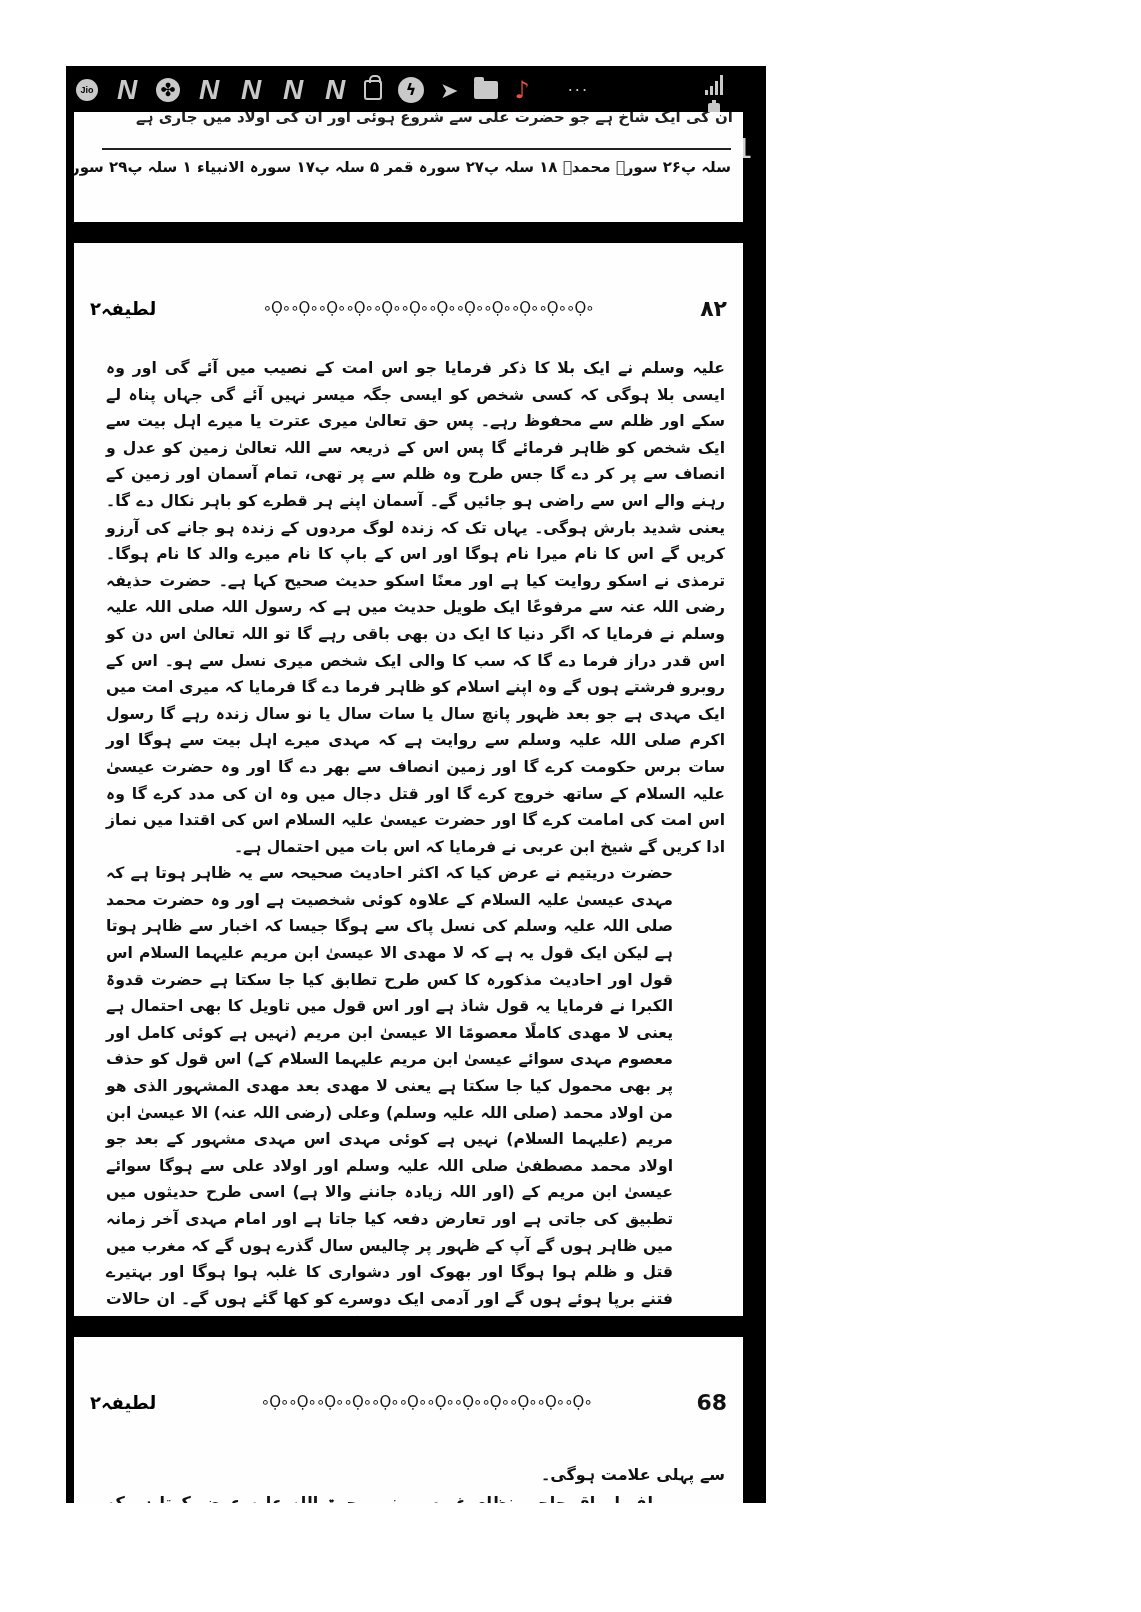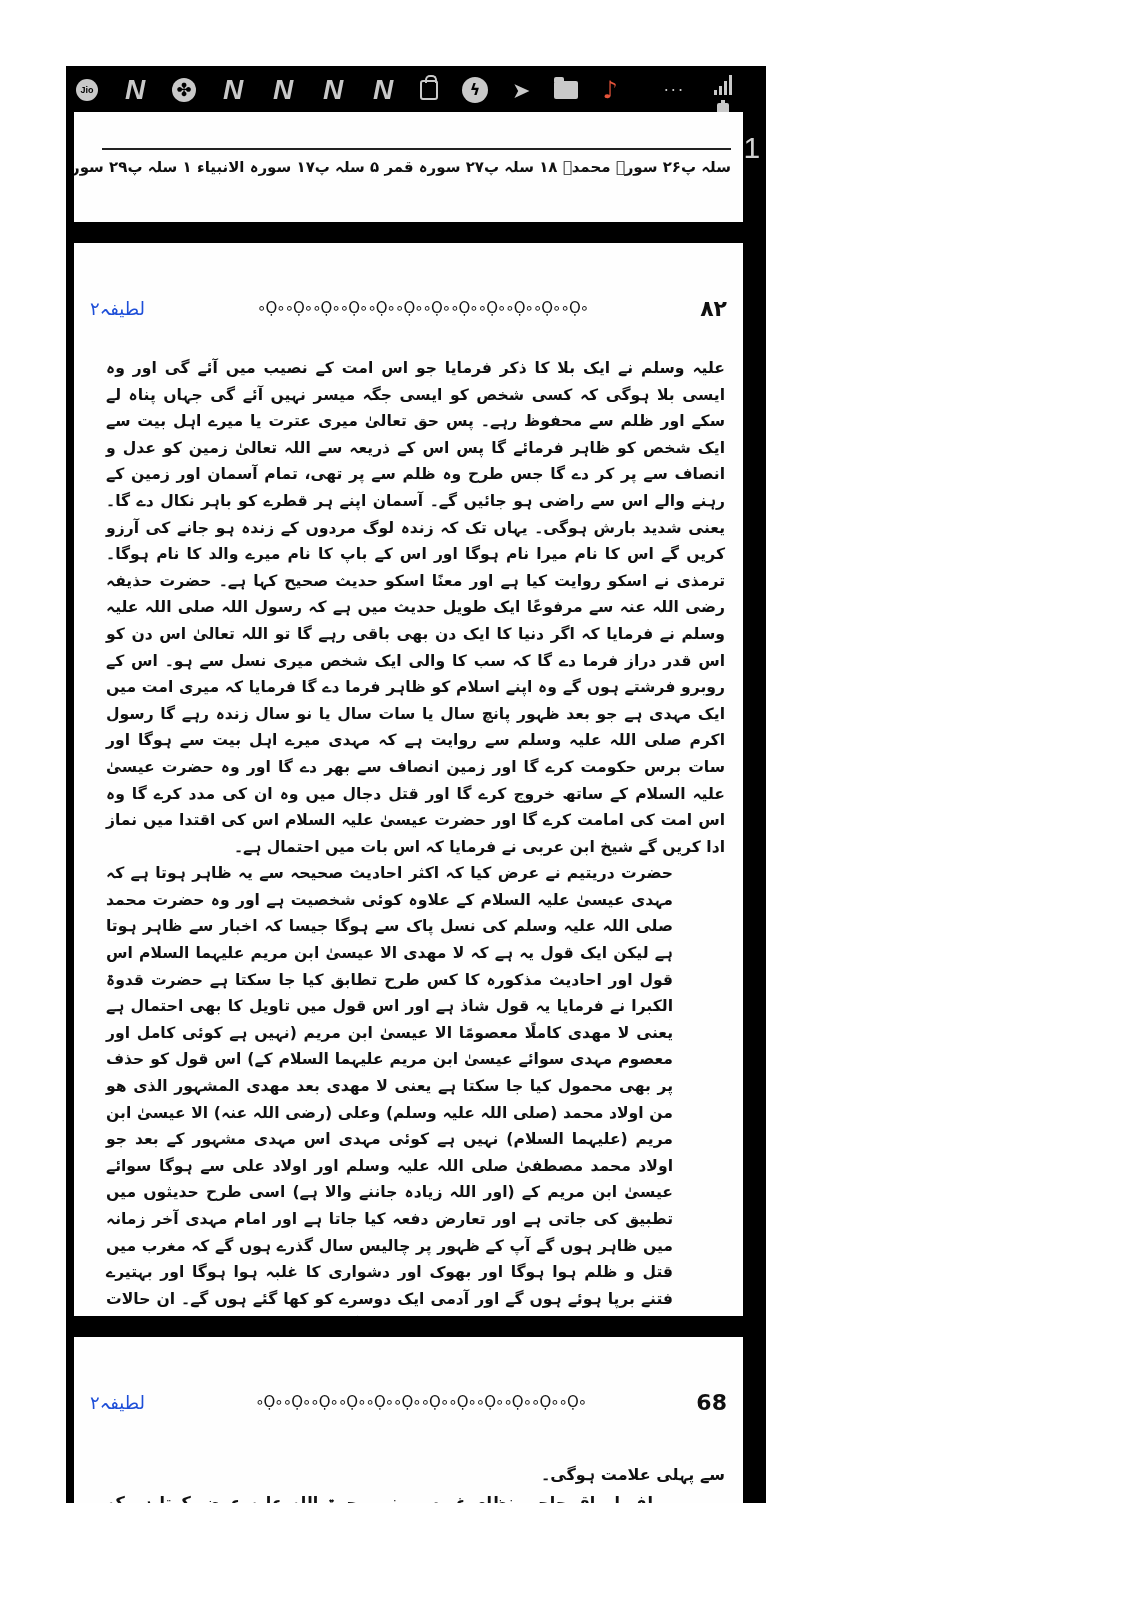--- a/index.html
+++ b/index.html
@@ -10,21 +10,21 @@
   }
   .phone {
     position: absolute; left: 66px; top: 66px; width: 700px; height: 1437px;
     background: #000000; overflow: hidden;
   }
   .statusbar {
     position: absolute; left: 0; top: 0; width: 700px; height: 48px;
     background: #000; color: #c9c9c9;
     display: flex; align-items: center;
   }
-  .sb-left { display: flex; align-items: center; gap: 24px; padding-left: 10px; }
+  .sb-left { display: flex; align-items: center; gap: 16px; padding-left: 10px; }
   .sb-right { margin-left: auto; display: flex; align-items: center; gap: 8px; padding-right: 14px; flex-direction: column; }
   .ico { display: inline-flex; align-items: center; justify-content: center; color: #c9c9c9; }
   .jio {
     width: 22px; height: 22px; border-radius: 50%; background: #c9c9c9; color: #000;
     font-size: 9px; font-weight: bold; font-family: "Liberation Sans", sans-serif;
   }
   .nlogo {
     font-family: "Liberation Sans", sans-serif; font-weight: bold; font-style: italic;
     font-size: 28px; line-height: 28px; color: #c9c9c9; width: 26px;
   }
@@ -62,21 +62,21 @@
   .p1 .rule { position: absolute; top: 36px; left: 28px; right: 12px; height: 2px; background: #222; }
   .p1 .footnotes { position: absolute; top: 46px; left: 28px; right: 12px; font-size: 15px; white-space: nowrap; }
 
   .p2 { top: 177px; height: 1073px; }
   .p3 { top: 1271px; height: 200px; }
   .header {
     position: absolute; top: 50px; left: 16px; right: 16px; height: 30px;
     display: flex; align-items: center; justify-content: space-between;
   }
   .pagenum { font-family: "DejaVu Sans", sans-serif; font-weight: bold; font-size: 22px; color: #111; }
-  .runhead { font-family: "DejaVu Sans", sans-serif; font-weight: normal; font-size: 18px; color: #1d4ed8; direction: rtl; }
+  .runhead { font-family: "DejaVu Sans", sans-serif; font-weight: bold; font-size: 18px; color: #000000; direction: rtl; }
   .ornament { font-size: 15px; color: #111; letter-spacing: -1px; white-space: nowrap; }
   .body {
     position: absolute; top: 112px; left: 12px; right: 18px;
     font-size: 15.6px; line-height: 26.6px; margin-left: 20px;
   }
   .body p { margin: 0; }
   .body .indent { padding-right: 52px; }
   .p3 .body { top: 124px; font-size: 16px; line-height: 28px; }
 </style>
 </head>
@@ -114,20 +114,21 @@
           <span style="height:9px"></span>
           <span style="height:14px"></span>
           <span style="height:20px"></span>
       </span>
       <span class="battery"></span>
       <span class="clock">19:31</span>
     </div>
   </div>
 
   <div class="page p1">
+    <div class="cutline urdu">ان کی ایک شاخ ہے جو حضرت علی سے شروع ہوئی اور ان کی اولاد میں جاری ہے</div>
     <div class="rule"></div>
     <div class="footnotes urdu">سلہ پ۲۶ سورہ محمدؐ ۱۸   سلہ پ۲۷ سورہ قمر ۵   سلہ پ۱۷ سورہ الانبیاء ۱   سلہ پ۲۹ سورہ قمرا   سلہ پ۱۴ سورہ النحل ۱</div>
   </div>
 
   <div class="page p2">
     <div class="header">
       <span class="runhead">لطیفہ۲</span>
       <span class="ornament">∘Ọ∘∘Ọ∘∘Ọ∘∘Ọ∘∘Ọ∘∘Ọ∘∘Ọ∘∘Ọ∘∘Ọ∘∘Ọ∘∘Ọ∘∘Ọ∘</span>
       <span class="pagenum">۸۲</span>
     </div>

